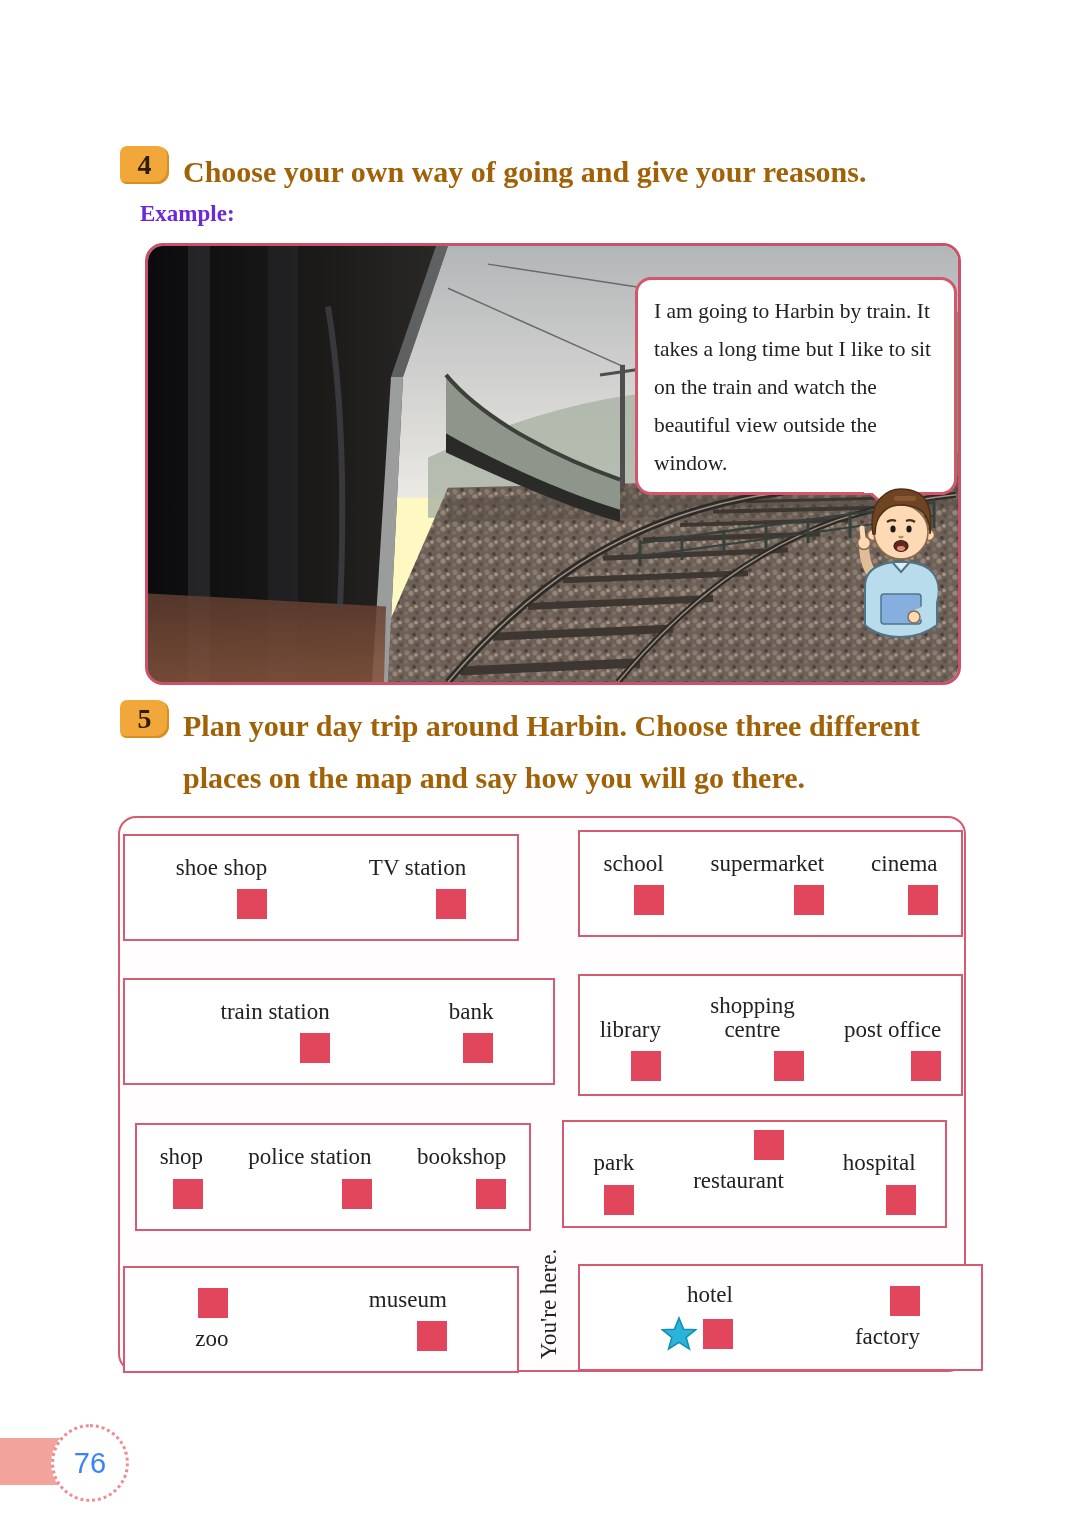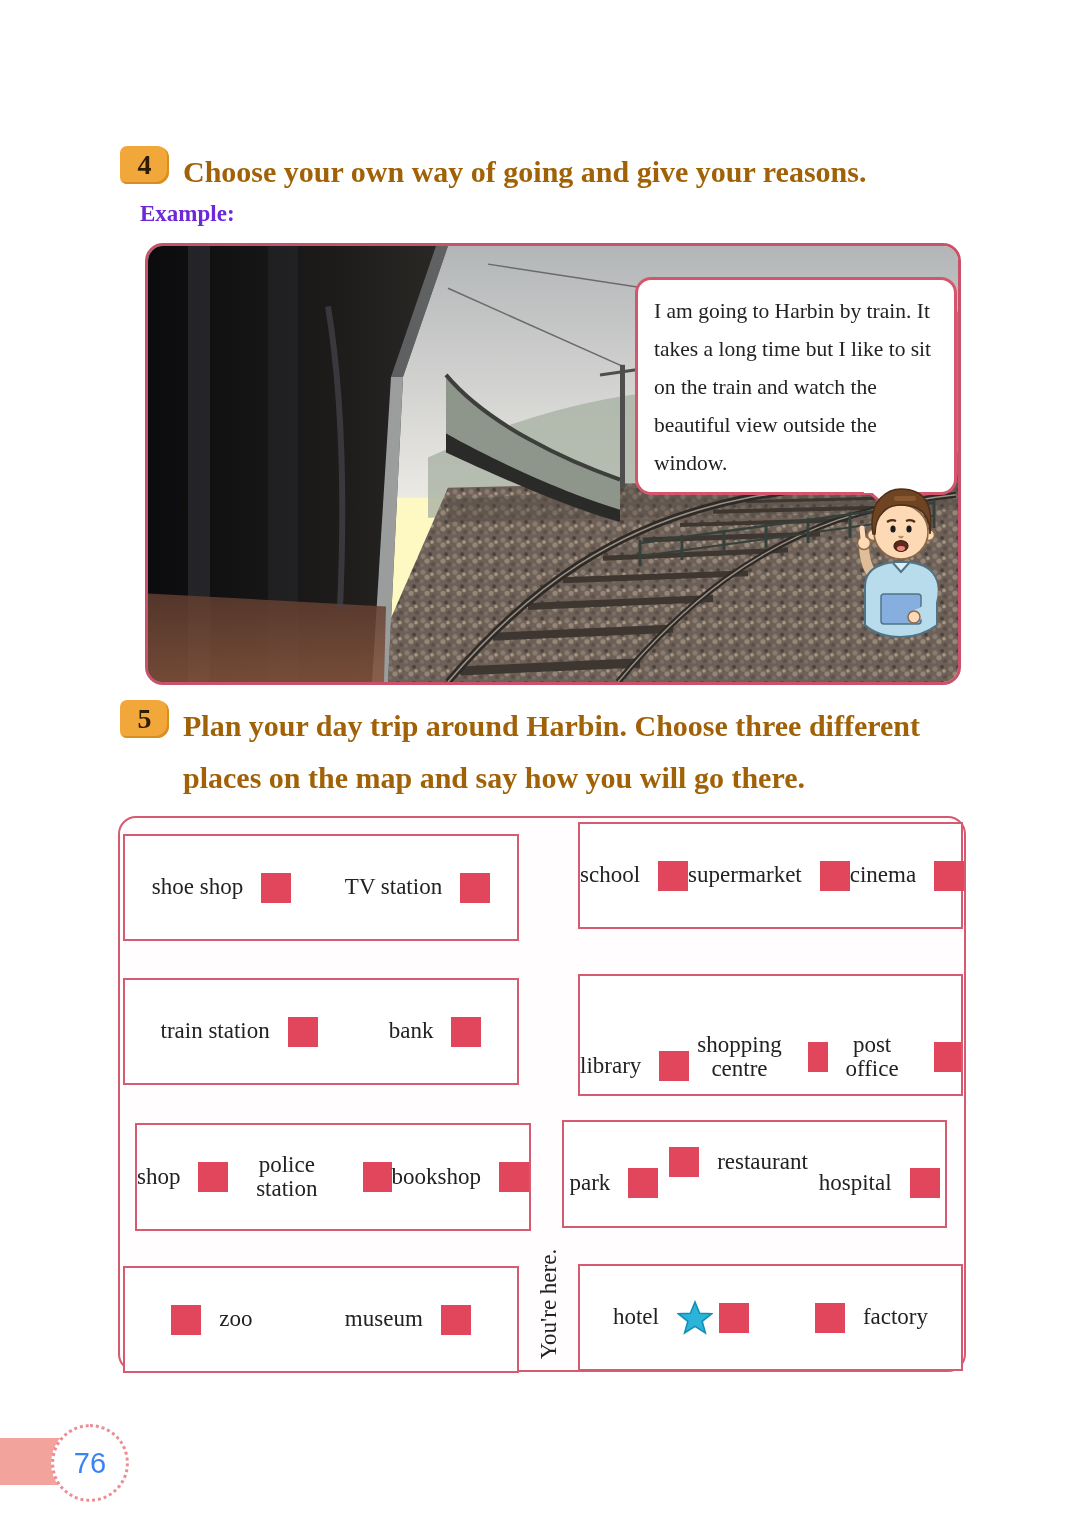--- a/index.html
+++ b/index.html
@@ -24,21 +24,21 @@
   .bubble p{margin:0;font-size:21.5px;line-height:38px;color:#222;}
   .bubble .tail{position:absolute;right:42px;bottom:-39px;width:52px;height:42px;}
   .boy{position:absolute;left:702px;top:236px;width:102px;height:198px;z-index:4;}
 
   
   .map{position:absolute;left:118px;top:816px;width:844px;height:552px;
        border:2.5px solid #d65a70;border-radius:18px;background:#fffdfd;}
   .block{position:absolute;background:#ffffff;border:2px solid #d65a70;
          display:flex;justify-content:space-around;align-items:center;}
   .block.align-bottom{align-items:flex-end;padding-bottom:13px;}
-  .place{display:flex;flex-direction:row;align-items:center;gap:18px;}
+  .place{display:flex;flex-direction:column;align-items:flex-end;gap:9px;}
   .plabel{font-size:23px;color:#222;text-align:center;line-height:1.05;max-width:122px;}
   .sq{width:30px;height:30px;background:#e2465c;}
   .star-row{display:flex;align-items:center;gap:6px;}
   .star{width:36px;height:36px;}
   .shift-up{transform:translateY(-12px);}
   .shift-dn{transform:translateY(9px);}
   .youre-here{position:absolute;left:480px;top:1288px;width:144px;height:32px;
               transform:rotate(-90deg);font-size:23px;color:#222;text-align:center;}
 
   
@@ -206,36 +206,36 @@
       <div class="place">
         <div class="plabel">shoe shop</div>
         <div class="sq"></div>
       </div>
       <div class="place">
         <div class="plabel">TV station</div>
         <div class="sq"></div>
       </div>
     </div>
 
-    <div class="block" style="left:458px;top:4px;width:381px;height:103px;">
+    <div class="block" style="left:458px;top:12px;width:381px;height:103px;">
       <div class="place">
         <div class="plabel">school</div>
         <div class="sq"></div>
       </div>
       <div class="place">
         <div class="plabel">supermarket</div>
         <div class="sq"></div>
       </div>
       <div class="place">
         <div class="plabel">cinema</div>
         <div class="sq"></div>
       </div>
     </div>
 
-    <div class="block" style="left:3px;top:160px;width:392px;height:103px;">
+    <div class="block" style="left:3px;top:160px;width:392px;height:103px;padding-left:36px;">
       <div class="place">
         <div class="plabel">train station</div>
         <div class="sq"></div>
       </div>
       <div class="place">
         <div class="plabel">bank</div>
         <div class="sq"></div>
       </div>
     </div>
 
@@ -288,21 +288,21 @@
       <div class="place">
         <div class="sq"></div>
         <div class="plabel">zoo</div>
       </div>
       <div class="place">
         <div class="plabel">museum</div>
         <div class="sq"></div>
       </div>
     </div>
 
-    <div class="block" style="left:458px;top:446px;width:381px;height:103px;">
+    <div class="block" style="left:458px;top:446px;width:381px;height:103px;padding-left:20px;">
       <div class="place">
         <div class="plabel">hotel</div>
         <div class="star-row">
           <svg class="star" viewBox="0 0 36 36">
             <path d="M18,2 L22.6,13.2 L34.6,13.8 L25.2,21.4 L28.4,33 L18,26.4 L7.6,33 L10.8,21.4 L1.4,13.8 L13.4,13.2 Z" fill="#2cb3da" stroke="#128fb6" stroke-width="1.6"></path>
           </svg>
           <div class="sq"></div>
         </div>
       </div>
       <div class="place">

